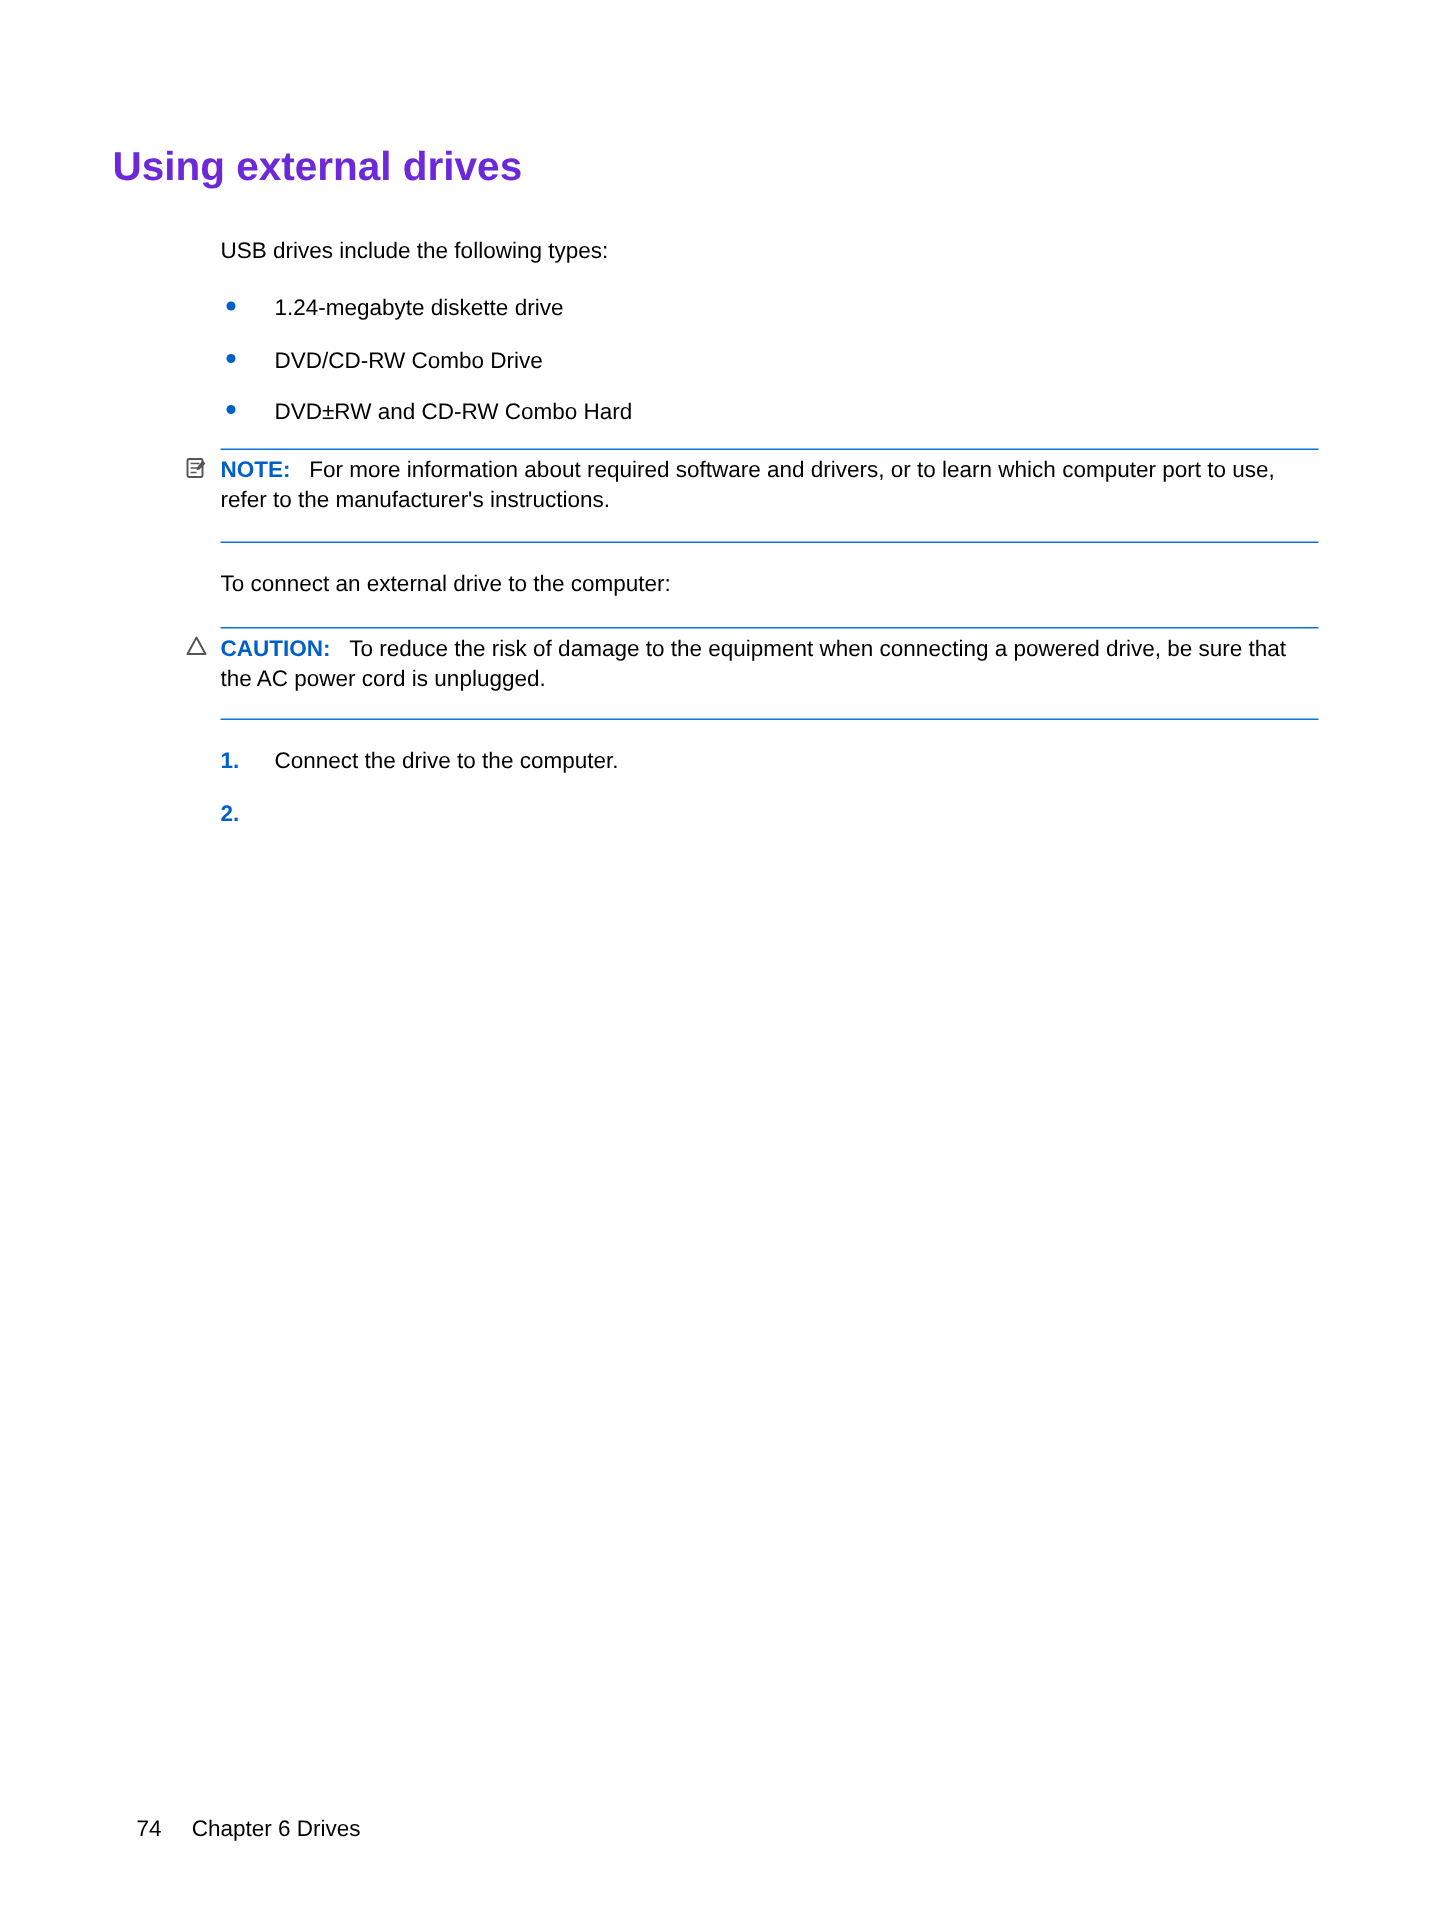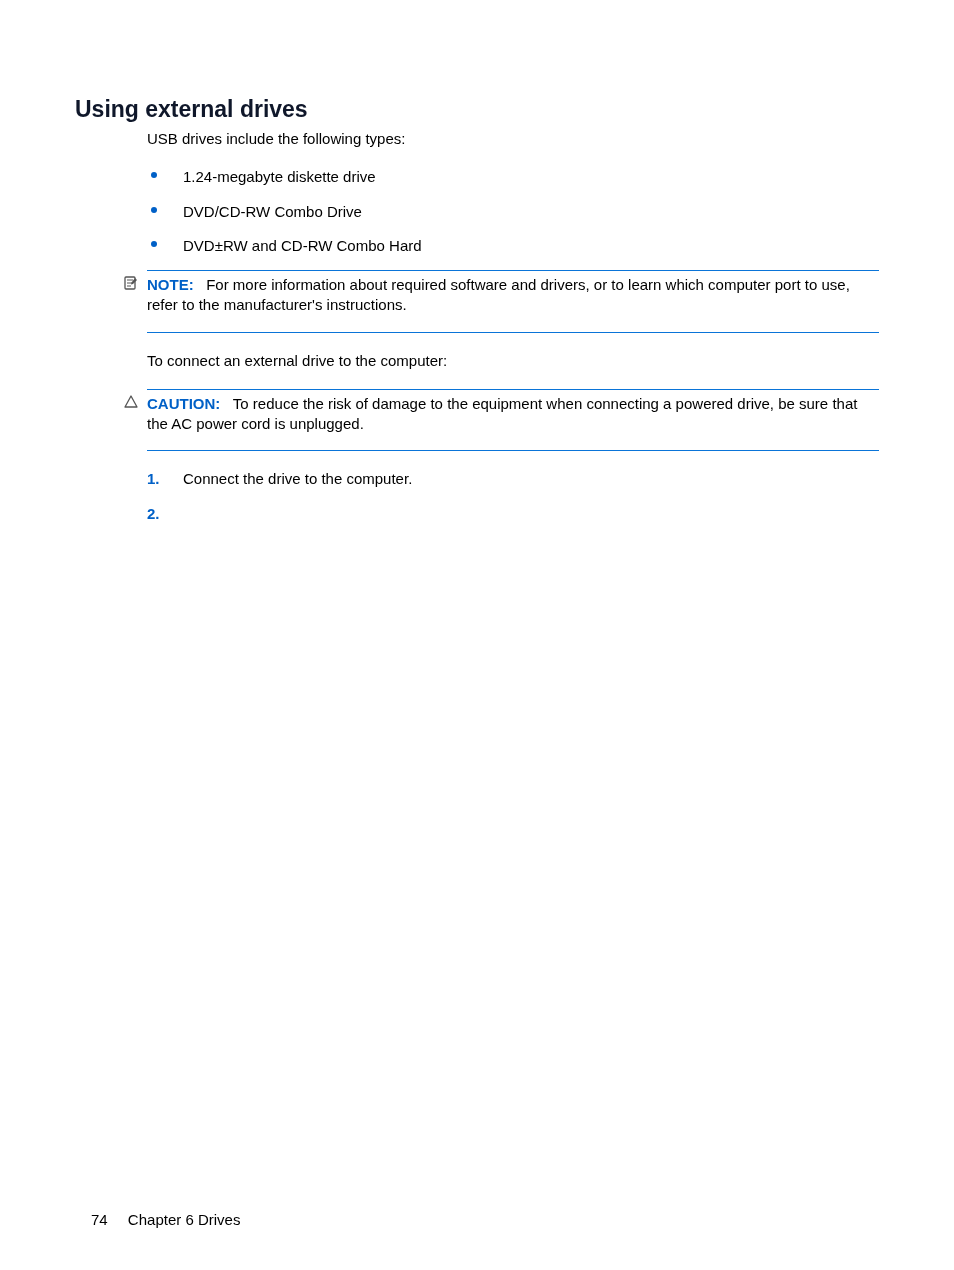--- a/index.html
+++ b/index.html
@@ -6,24 +6,24 @@
   body {
     width: 954px;
     height: 1270px;
     background: #fff;
     font-family: Arial, Helvetica, sans-serif;
     color: #000;
     position: relative;
     padding: 96px 75px 0 75px;
   }
   h1.section-title {
-    color: #0f172a;
-    font-size: 23px;
+    color: #6d28d9;
+    font-size: 27px;
     font-weight: bold;
-    margin-bottom: 6px;
+    margin-bottom: 31px;
   }
   .body-indent {
     margin-left: 72px;
     font-size: 15px;
     line-height: 1.35;
   }
   .para {
     margin-bottom: 18px;
   }
   ul.drive-list {

